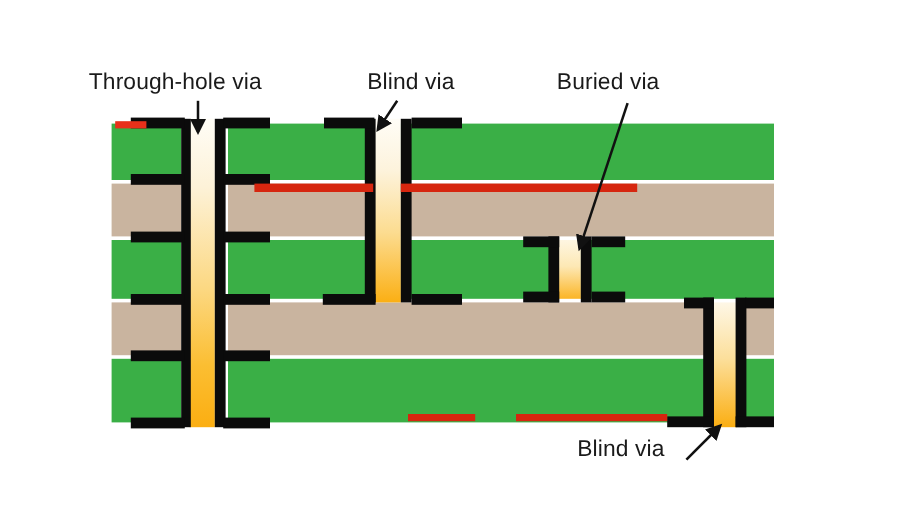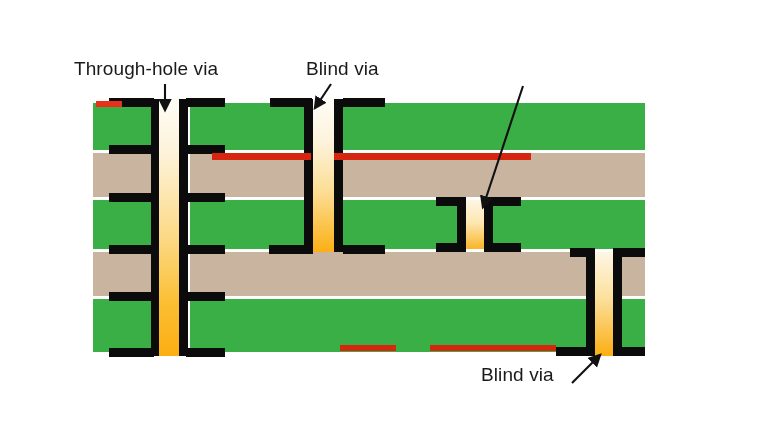--- a/index.html
+++ b/index.html
@@ -148,15 +148,16 @@
     <g stroke="#111111" stroke-width="2.1" fill="none">
       <line x1="165" y1="84" x2="165" y2="110" marker-end="url(#arrowEnd)"></line>
       <line x1="331" y1="84" x2="315" y2="108" marker-end="url(#arrowEnd)"></line>
       <line x1="523" y1="86" x2="483" y2="207" marker-end="url(#arrowEnd)"></line>
       <line x1="572" y1="383" x2="600" y2="355" marker-end="url(#arrowEnd)"></line>
     </g>
   </svg>
 
   <div class="lbl" style="left:74px;  top:58px;">Through-hole via</div>
   <div class="lbl" style="left:306px; top:58px;">Blind via</div>
+  <div class="lbl" style="left:464px; top:58px;">Buried via</div>
   <div class="lbl" style="left:481px; top:364px;">Blind via</div>
 
 </div>
 
 </body></html>

